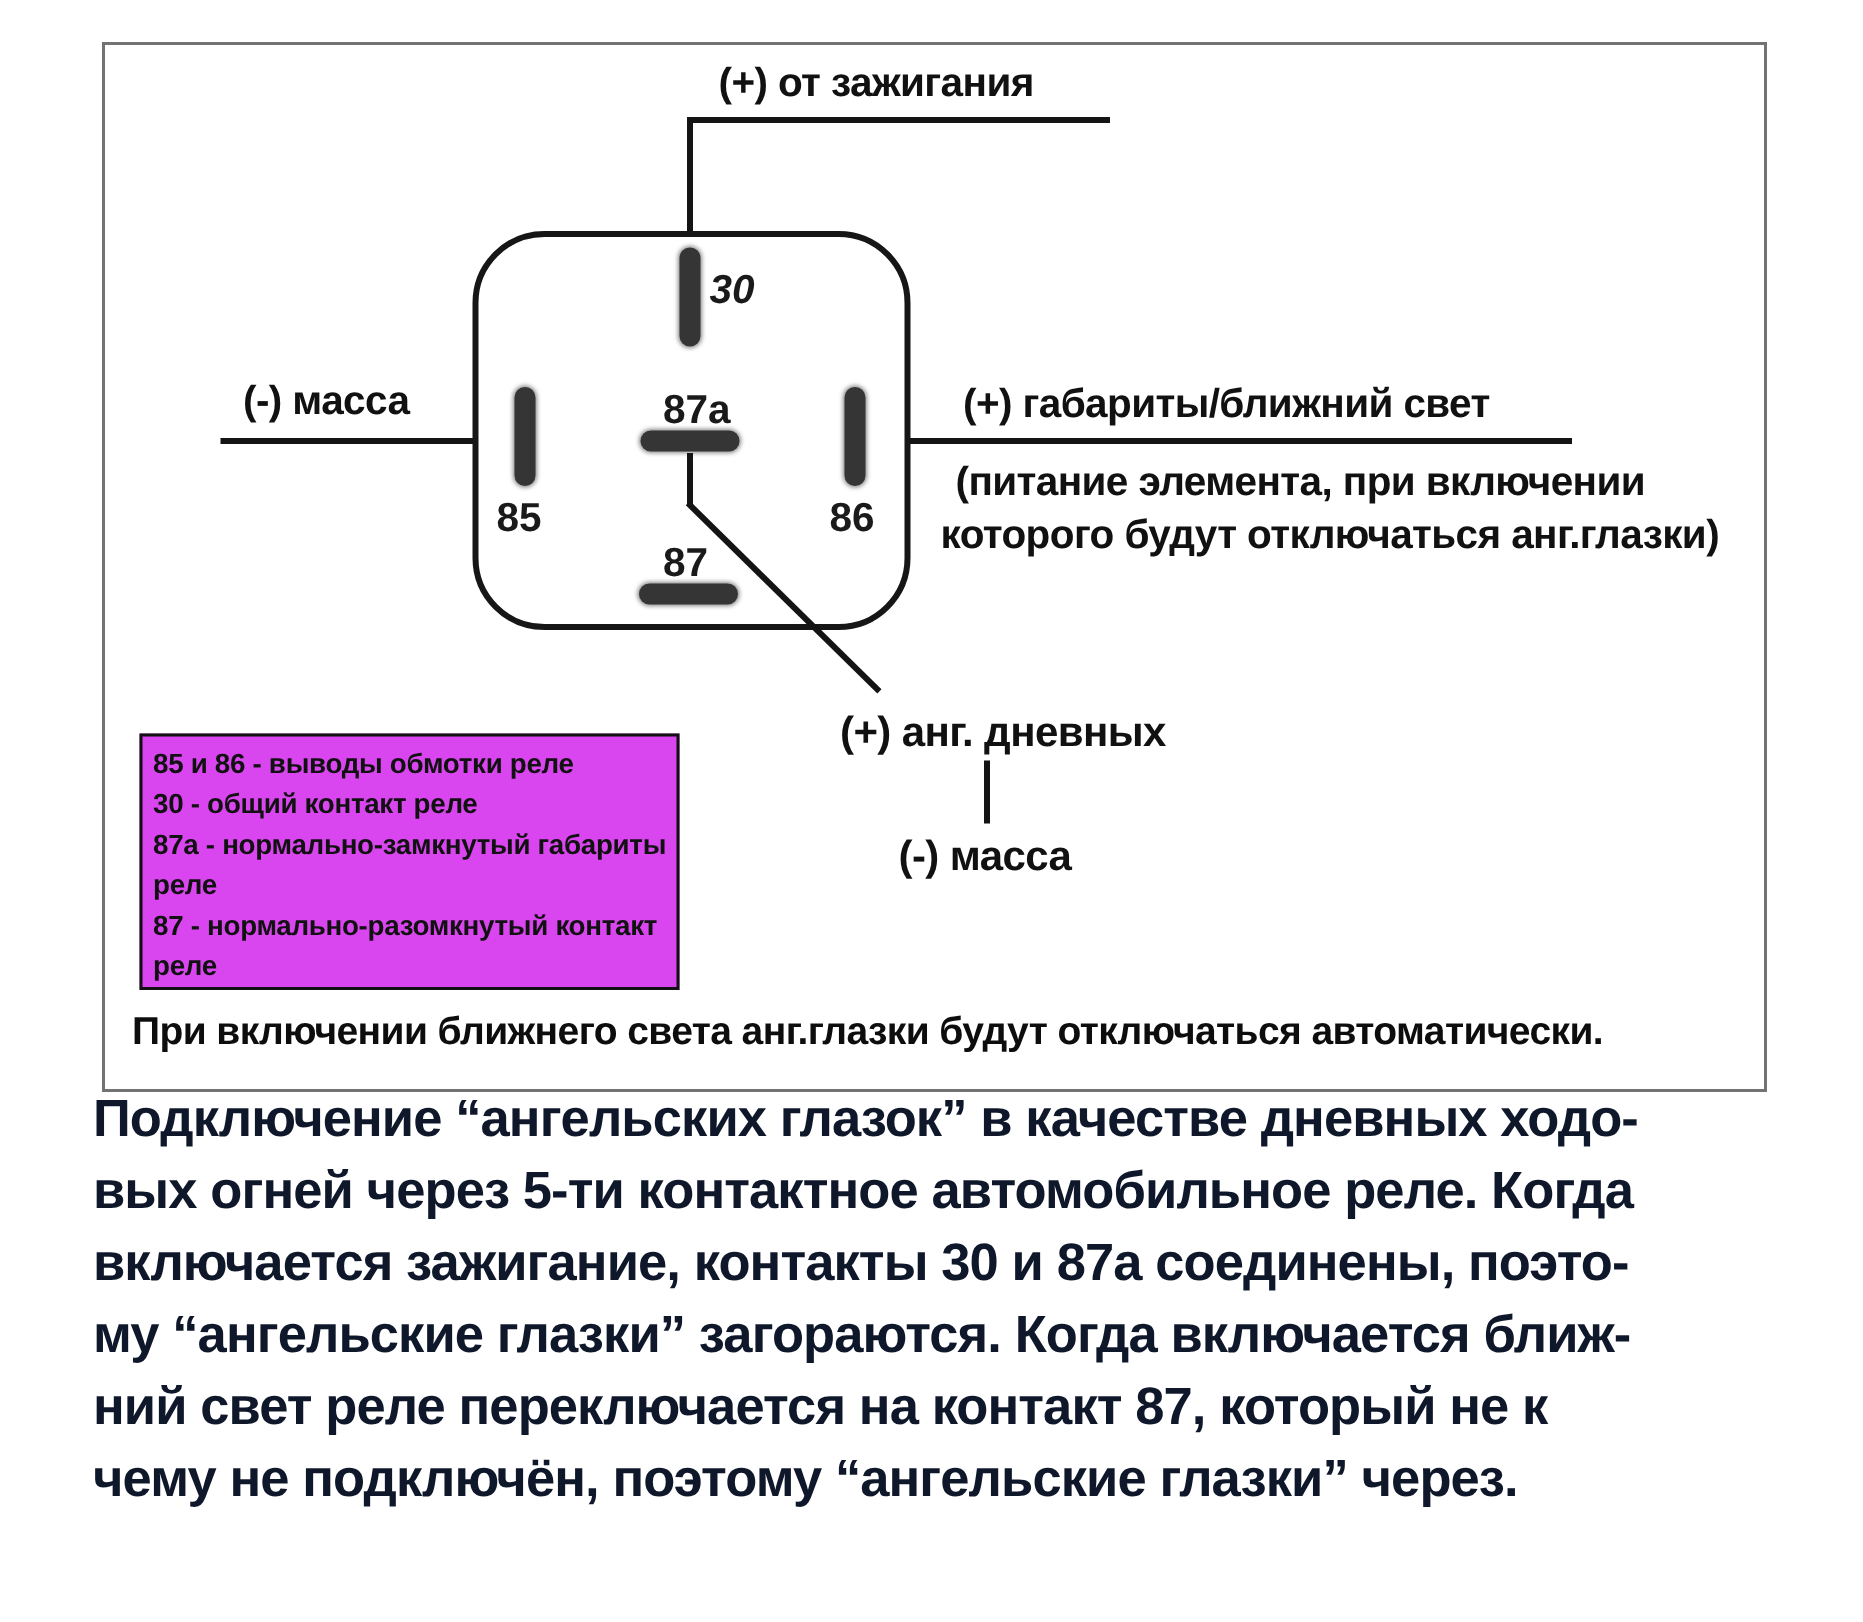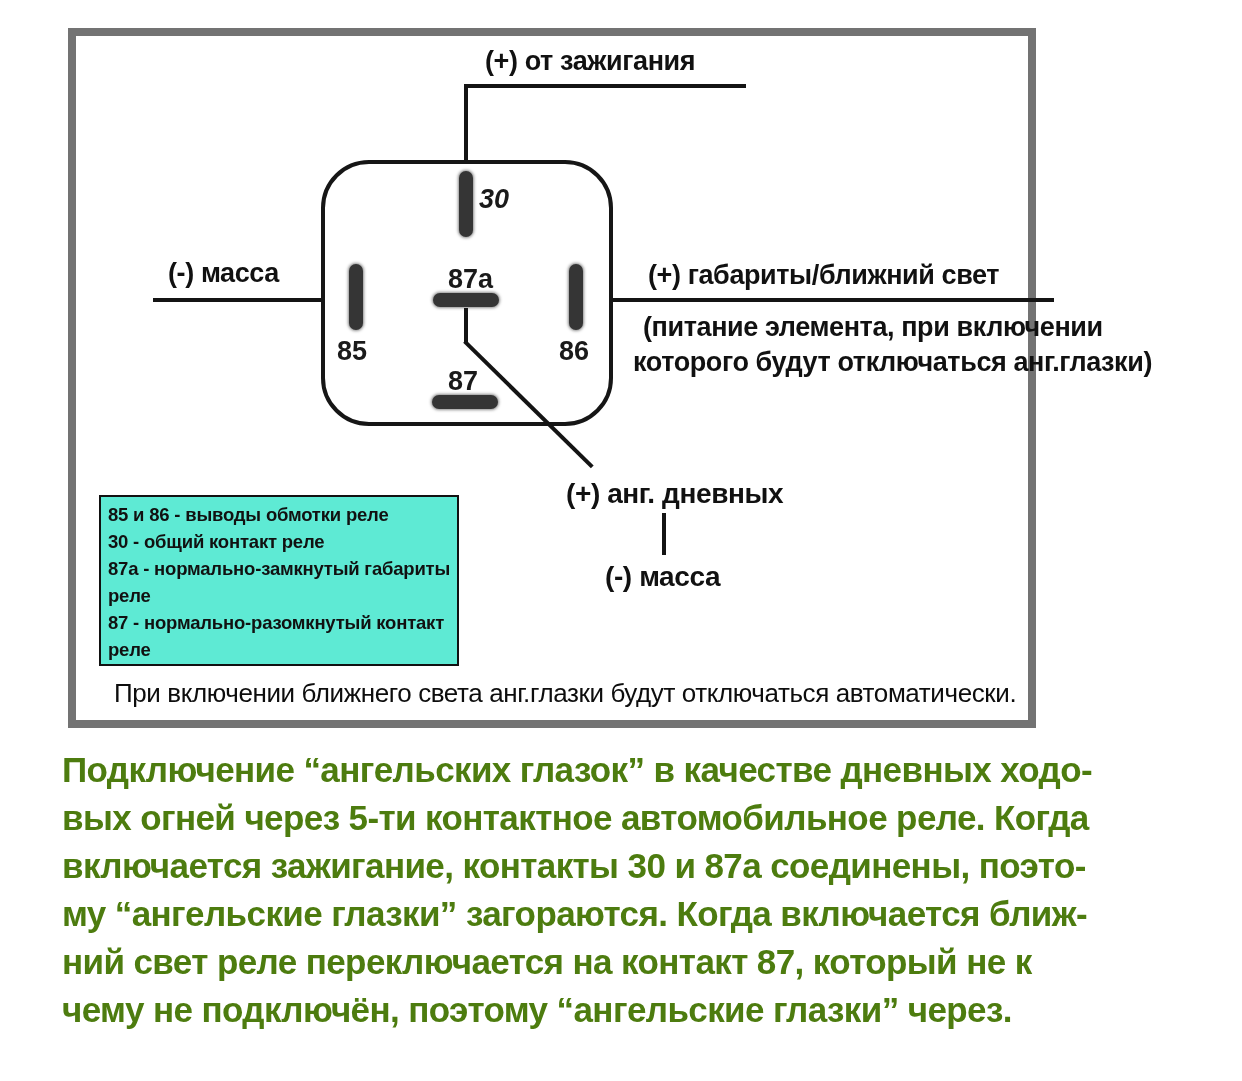--- a/index.html
+++ b/index.html
@@ -8,22 +8,22 @@
   .canvas {
     position: relative;
     width: 1242px;
     height: 1081px;
     background: #ffffff;
     overflow: hidden;
   }
   .diagram-box {
     position: absolute;
     left: 68px; top: 28px;
-    width: 968px; height: 700px;
-    border: 8px solid #737373;
+    width: 1110px; height: 700px;
+    border: 2px solid #737373;
     background: #ffffff;
   }
   .wire { position: absolute; background: #141414; }
   .wire.h { height: 4px; }
   .wire.v { width: 4px; }
   .wire.diag {
     height: 4px;
     transform-origin: 0 0;
     transform: rotate(44.5deg);
   }
@@ -57,44 +57,44 @@
     font-size: 27px;
     white-space: nowrap;
   }
   .note { line-height: 35px; }
   .legend-box {
     position: absolute;
     left: 23px; top: 459px;
     width: 360px; height: 171px;
     border: 2px solid #111111;
     padding: 4px 0 0 7px;
-    background: #5eead4;
+    background: #d946ef;
   }
   .legend-line {
     font-size: 18.5px;
     font-weight: bold;
     color: #111111;
     line-height: 27px;
     white-space: nowrap;
     letter-spacing: -0.2px;
   }
   .caption {
     position: absolute;
-    left: 38px; top: 642px;
+    left: 18px; top: 642px;
     font-size: 26px;
-    font-weight: normal;
+    font-weight: bold;
     color: #0d0d0d;
     letter-spacing: -0.4px;
     white-space: nowrap;
   }
   .description {
     position: absolute;
-    left: 62px; top: 746px;
+    left: 62px; top: 722px;
     width: 1130px;
-    color: #4d7c0f;
+    color: #0f172a;
   }
   .desc-line {
     font-size: 35px;
     font-weight: bold;
     line-height: 48px;
     letter-spacing: -0.6px;
     white-space: nowrap;
   }
 </style>
 </head>

